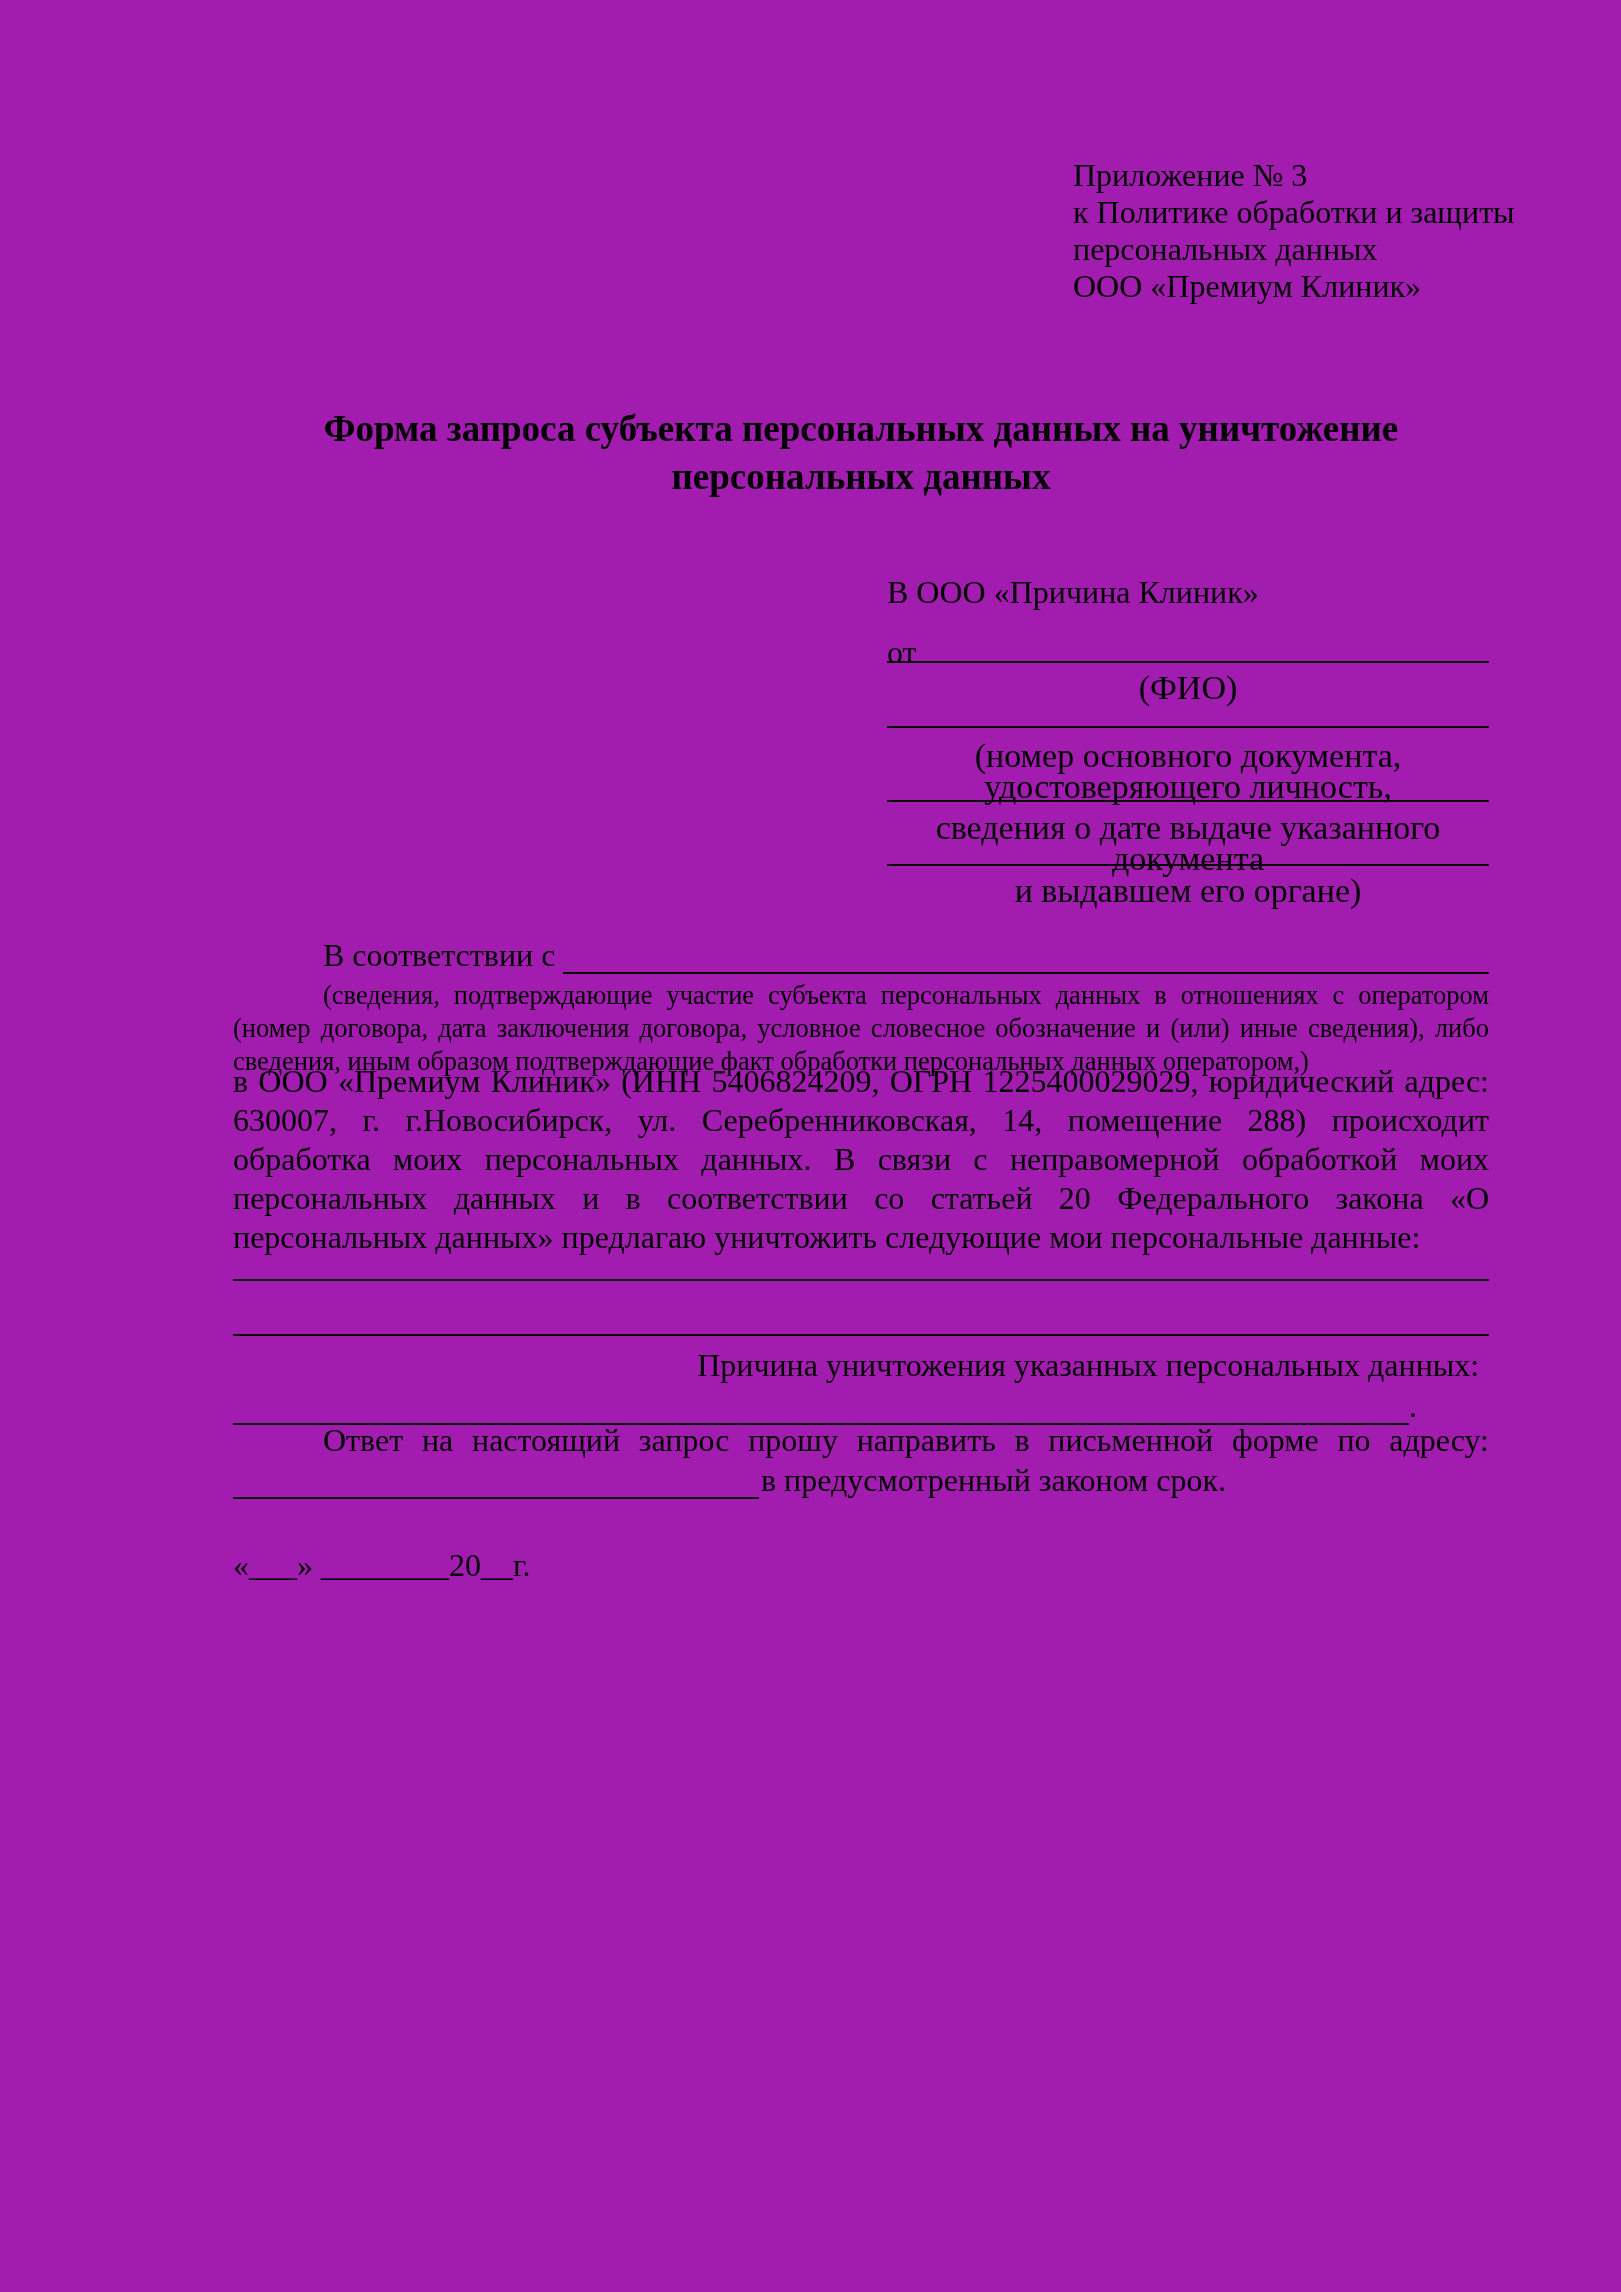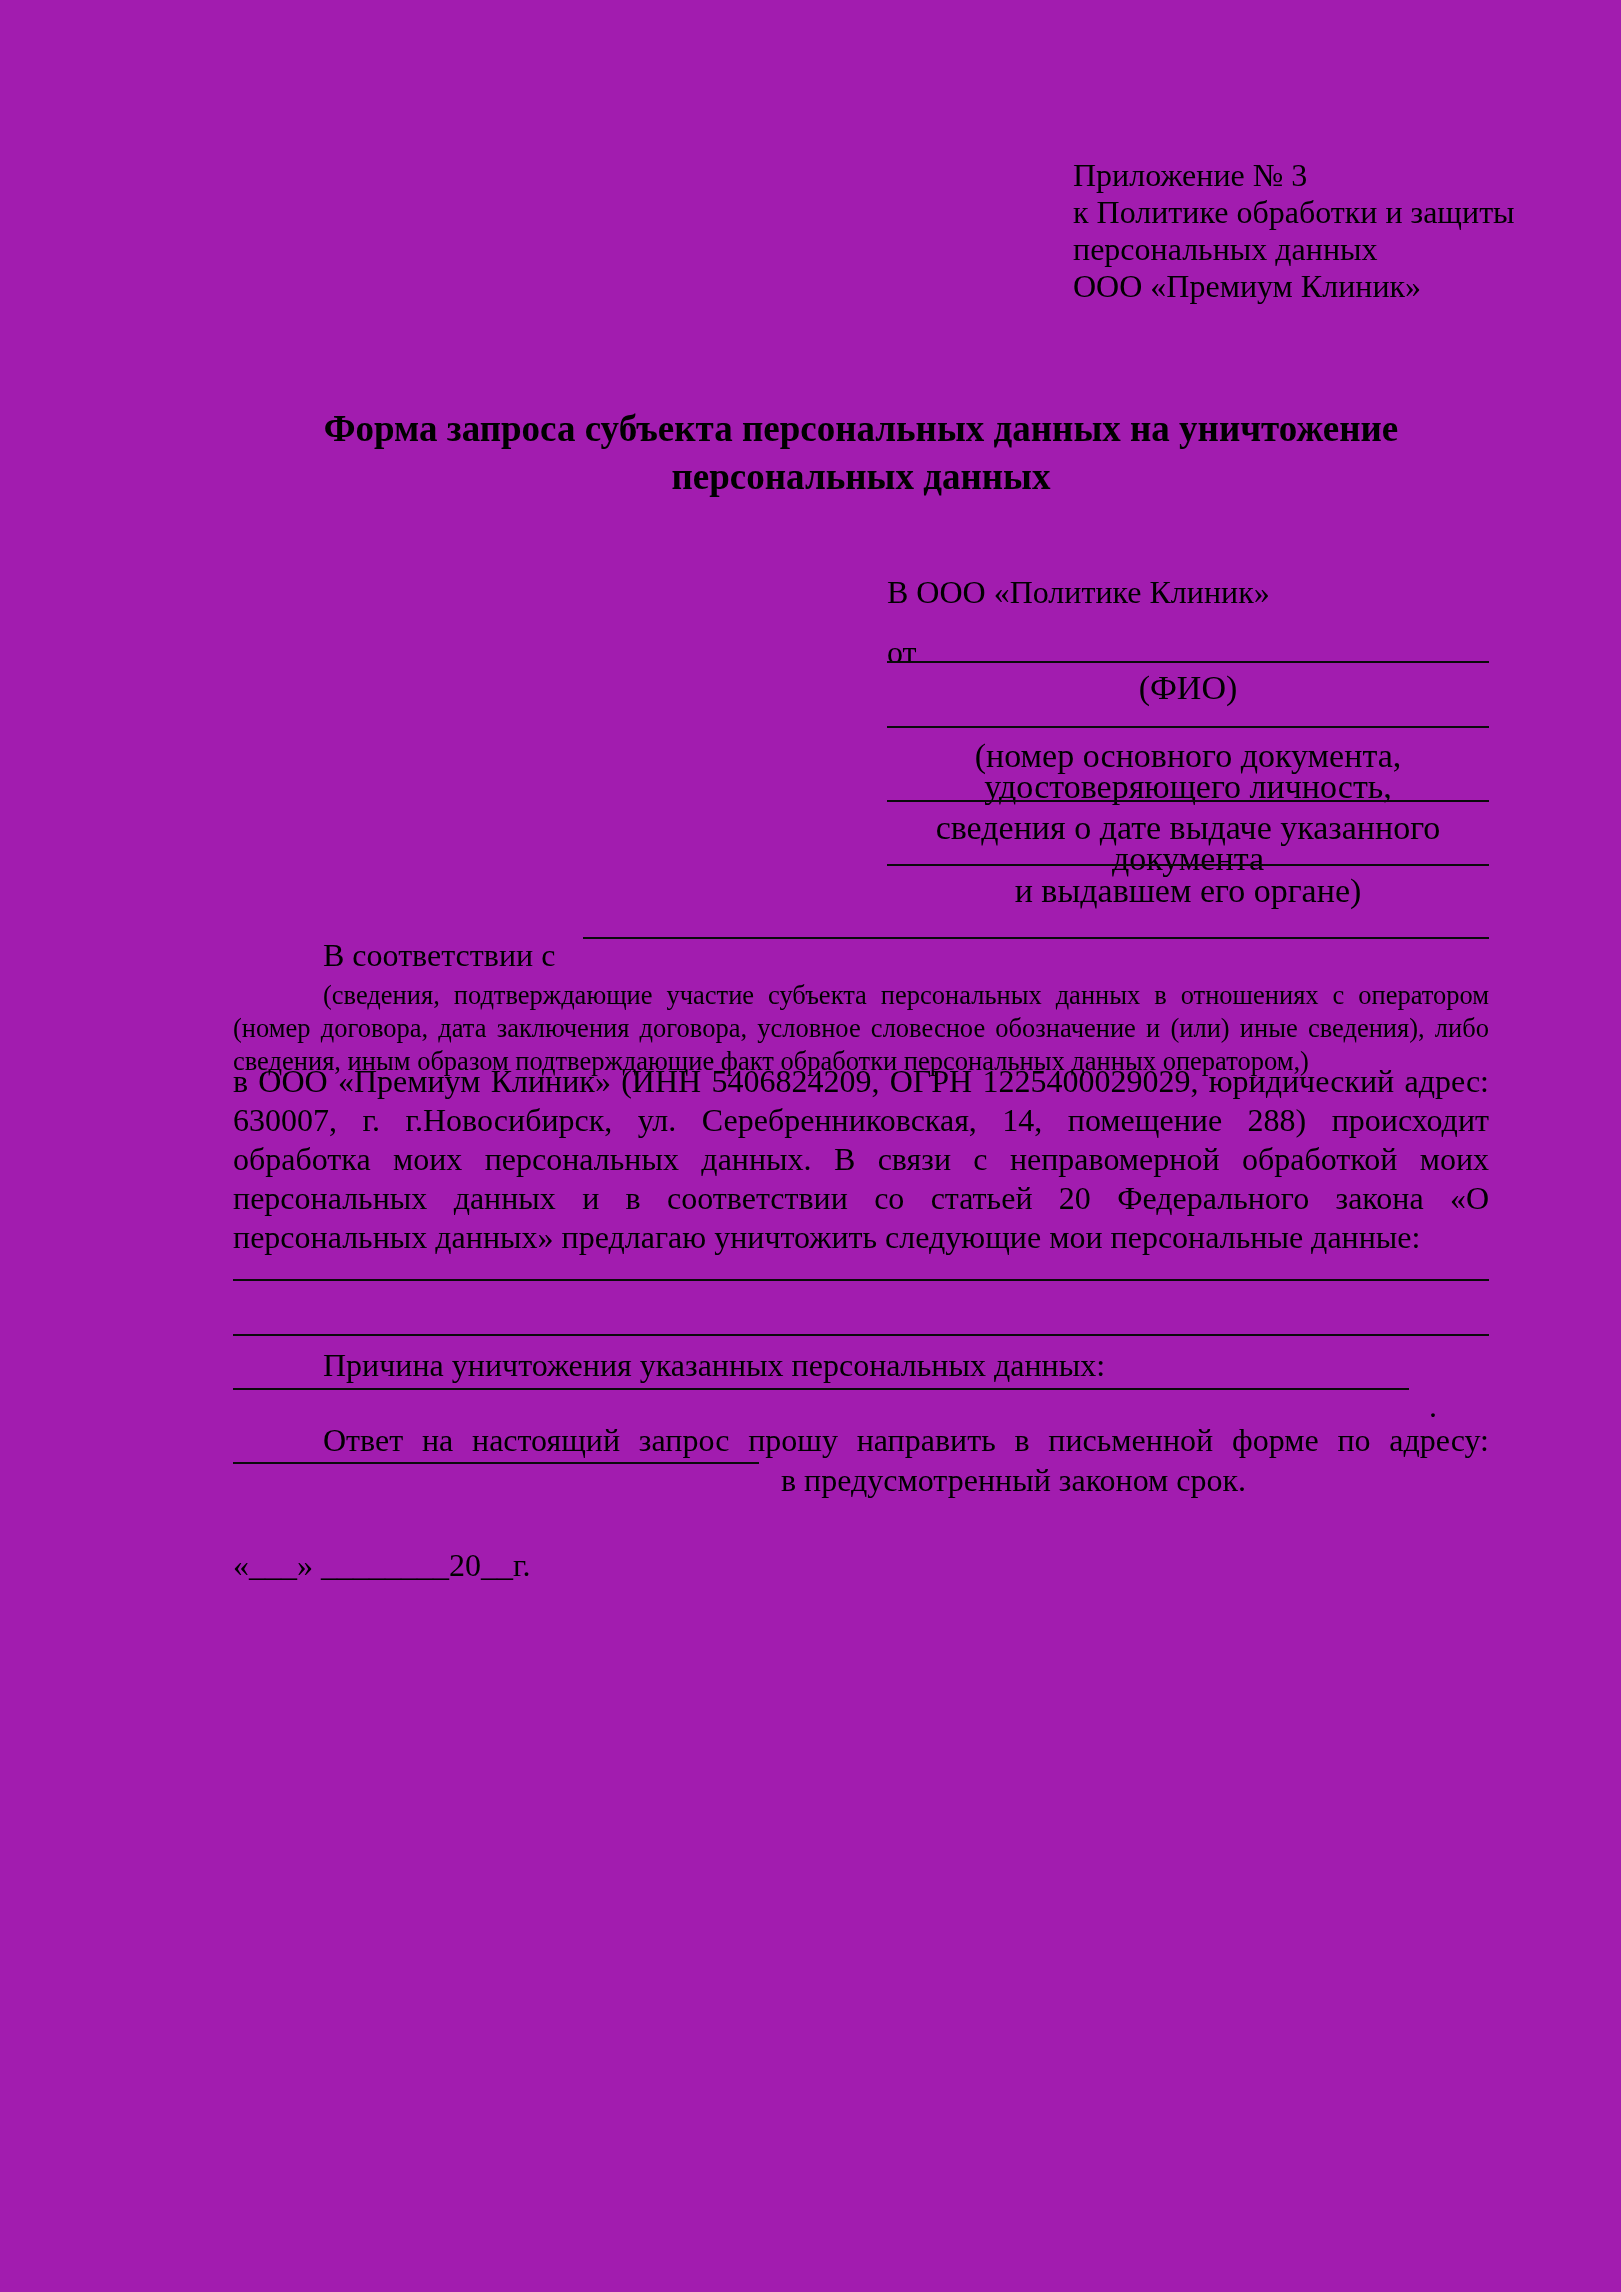--- a/index.html
+++ b/index.html
@@ -23,21 +23,21 @@
   
   .addr-to{left:887px;top:574px;}
   .addr-from{left:887px;top:634px;}
   .u-line{left:887px;width:602px;height:0;border-bottom:2.9px solid #0a0a0a;}
   .u-cap{
     left:887px;width:602px;text-align:center;
     font-size:34px;line-height:31px;
   }
   
   .col{left:233px;width:1256px;}
-  .row{display:flex;align-items:flex-start;gap:20px;}
+  .row{display:flex;align-items:flex-end;}
   .fill{flex:1;border-bottom:2.9px solid #0a0a0a;}
   .fixed-line{border-bottom:2.9px solid #0a0a0a;}
   .accordance{top:937px;}
   .accordance .lbl{padding-left:90px;white-space:nowrap;padding-right:7.8px;}
   .note{
     top:979px;font-size:26.5px;line-height:33px;
     text-align:justify;text-indent:90px;
   }
   .mainp{top:1062px;line-height:39px;text-align:justify;}
   .blank1{top:1279px;height:0;border-bottom:2.9px solid #0a0a0a;}
@@ -62,21 +62,21 @@
 
   <div class="abs hdr">
     <div>Приложение № 3</div>
     <div>к Политике обработки и защиты</div>
     <div>персональных данных</div>
     <div>ООО «Премиум Клиник»</div>
   </div>
 
   <div class="abs title">Форма запроса субъекта персональных данных на уничтожение персональных данных</div>
 
-  <div class="abs addr-to">В ООО «Политике Клиник»</div>
+  <div class="abs addr-to">В ООО «Причина Клиник»</div>
   <div class="abs addr-from">от</div>
 
   <div class="abs u-line" style="top:661px"></div>
   <div class="abs u-cap" style="top:672px">(ФИО)</div>
 
   <div class="abs u-line" style="top:726px"></div>
   <div class="abs u-cap" style="top:740px">(номер основного документа, удостоверяющего личность,</div>
 
   <div class="abs u-line" style="top:800px"></div>
   <div class="abs u-cap" style="top:812px">сведения о дате выдаче указанного документа</div>

